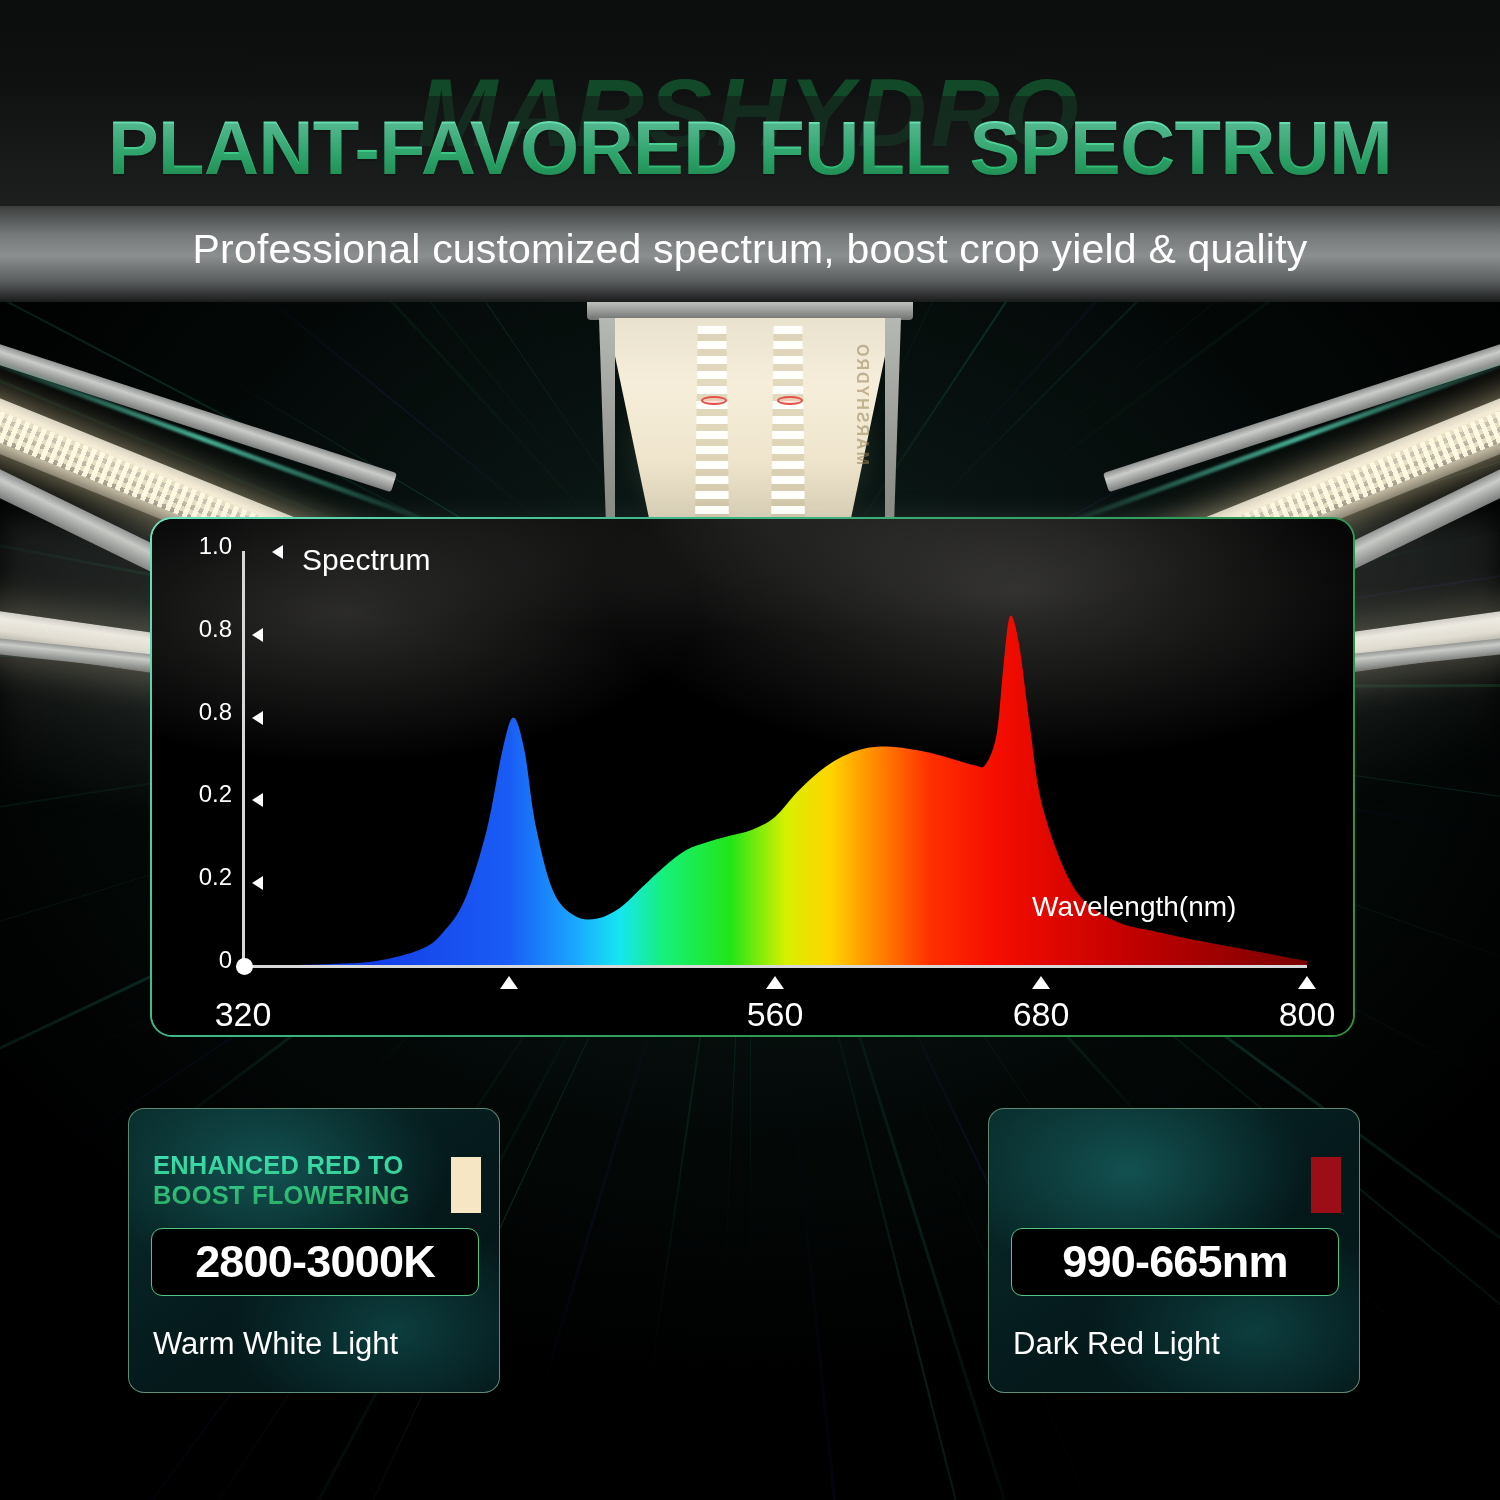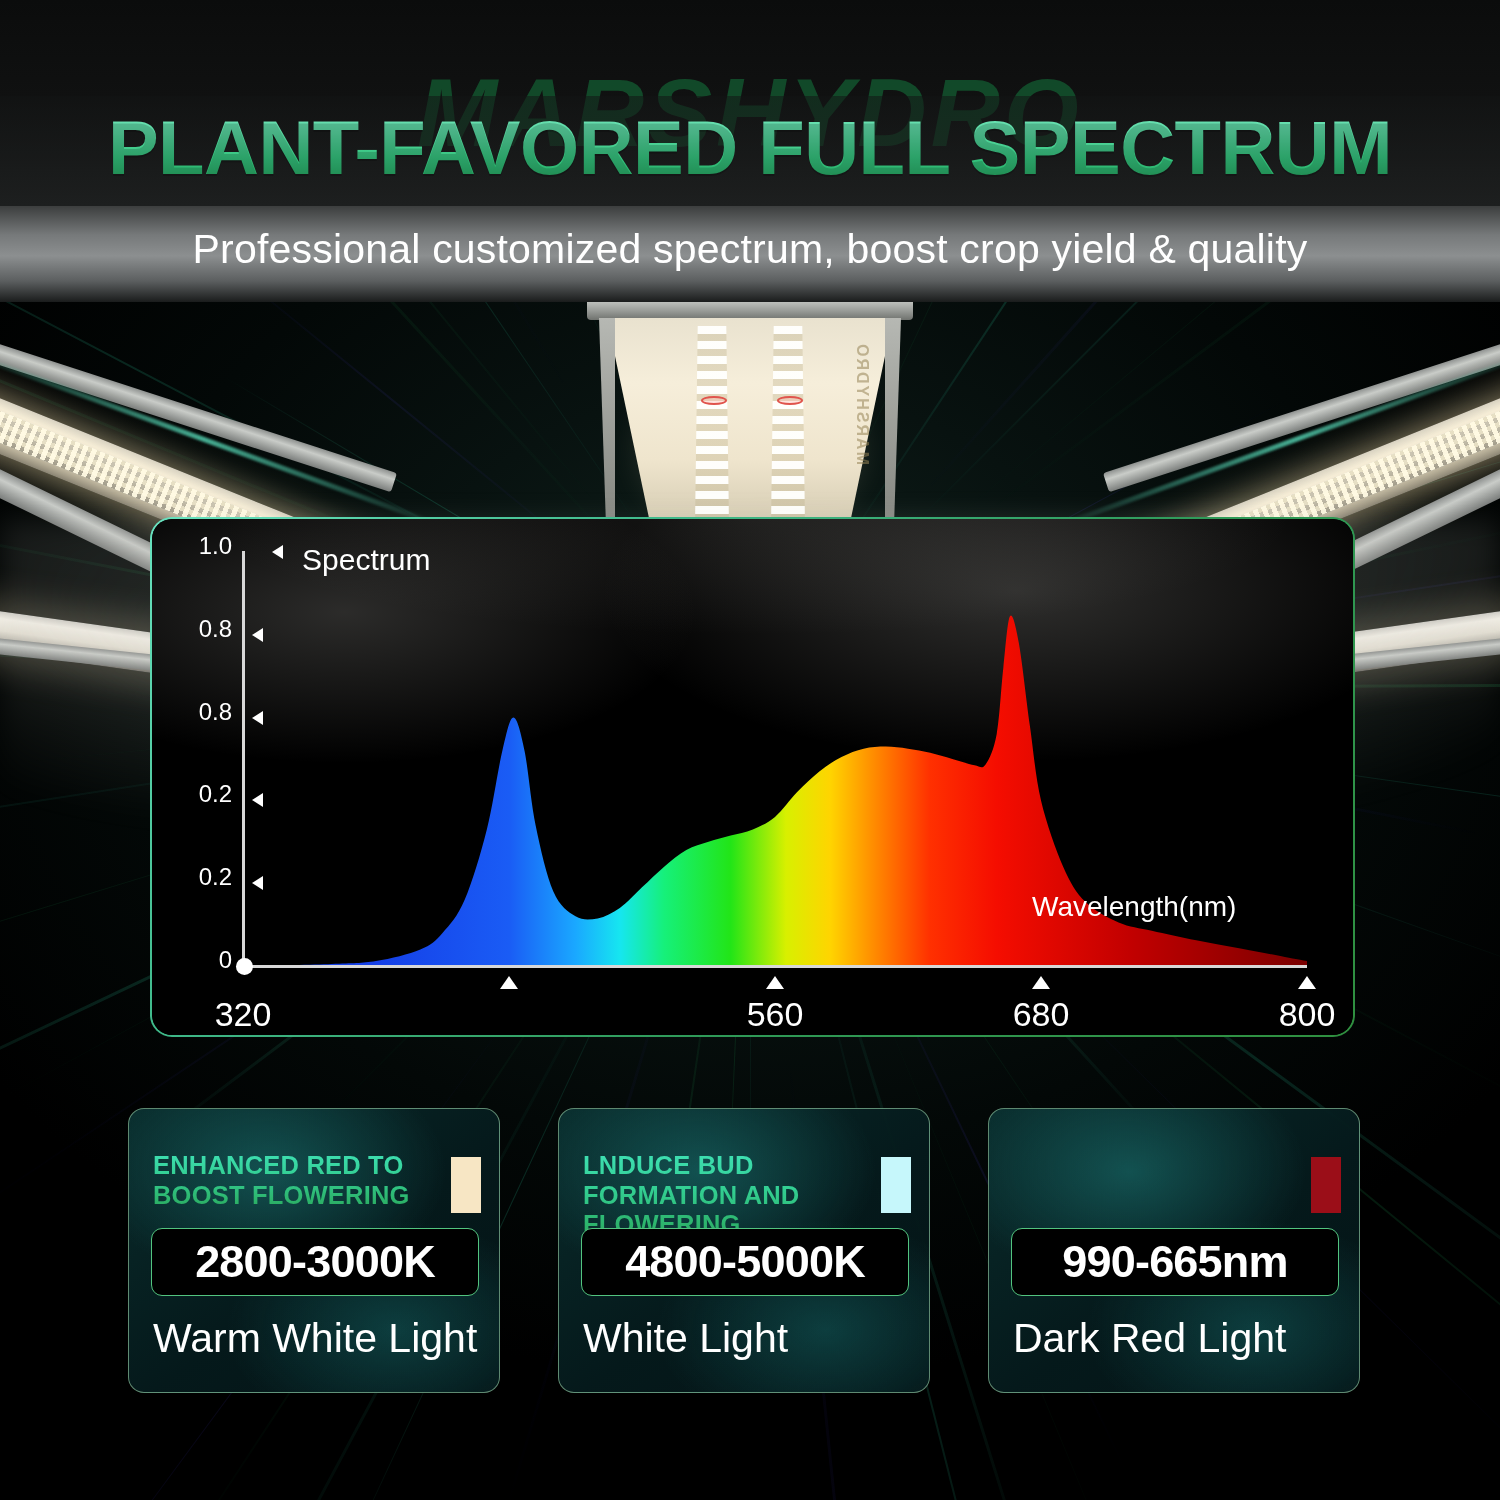--- a/index.html
+++ b/index.html
@@ -207,21 +207,21 @@
   }
   .swatch{ position:absolute; right:18px; top:48px; width:30px; height:56px; }
   .value-box{
     position:absolute; left:22px; bottom:96px; width:328px; height:68px;
     border-radius:11px; border:1.6px solid #52c47f; background:#000;
     display:flex; align-items:center; justify-content:center;
   }
   .value-text{ color:#fff; font-size:45px; font-weight:800; letter-spacing:-.8px; }
   .card-foot{
     position:absolute; left:24px; bottom:30px; color:#fff;
-    font-size:41px; font-weight:400;
+    font-size:31px; font-weight:400;
   }
 </style>
 </head>
 <body>
 
 <div id="bg">
   <div class="bg-base"></div>
   <div class="streaks" id="streaks">
       <i class="" style="transform: rotate(0deg); opacity: 0.28; width: 1px; height: 620px;"></i>
       <i class="g" style="transform: rotate(8.325deg); opacity: 0.59; width: 2px; height: 750px;"></i>
@@ -399,28 +399,20 @@
 
   <div class="card" id="card-1">
     <div class="card-head">ENHANCED RED TO BOOST FLOWERING</div>
     <div class="swatch" style="background: rgb(247, 230, 196);"></div>
     <div class="value-box">
       <span class="value-text">2800-3000K</span>
     </div>
     <div class="card-foot">Warm White Light</div>
   </div>
 
-  <div class="card" id="card-2">
-    <div class="card-head">LNDUCE BUD FORMATION AND FLOWERING</div>
-    <div class="swatch" style="background: rgb(198, 247, 251);"></div>
-    <div class="value-box">
-      <span class="value-text">4800-5000K</span>
-    </div>
-    <div class="card-foot">White Light</div>
-  </div>
 
   <div class="card" id="card-3">
     <div class="swatch" style="background: rgb(155, 14, 24);"></div>
     <div class="value-box">
       <span class="value-text">990-665nm</span>
     </div>
     <div class="card-foot">Dark Red Light</div>
   </div>
 
 </div>

